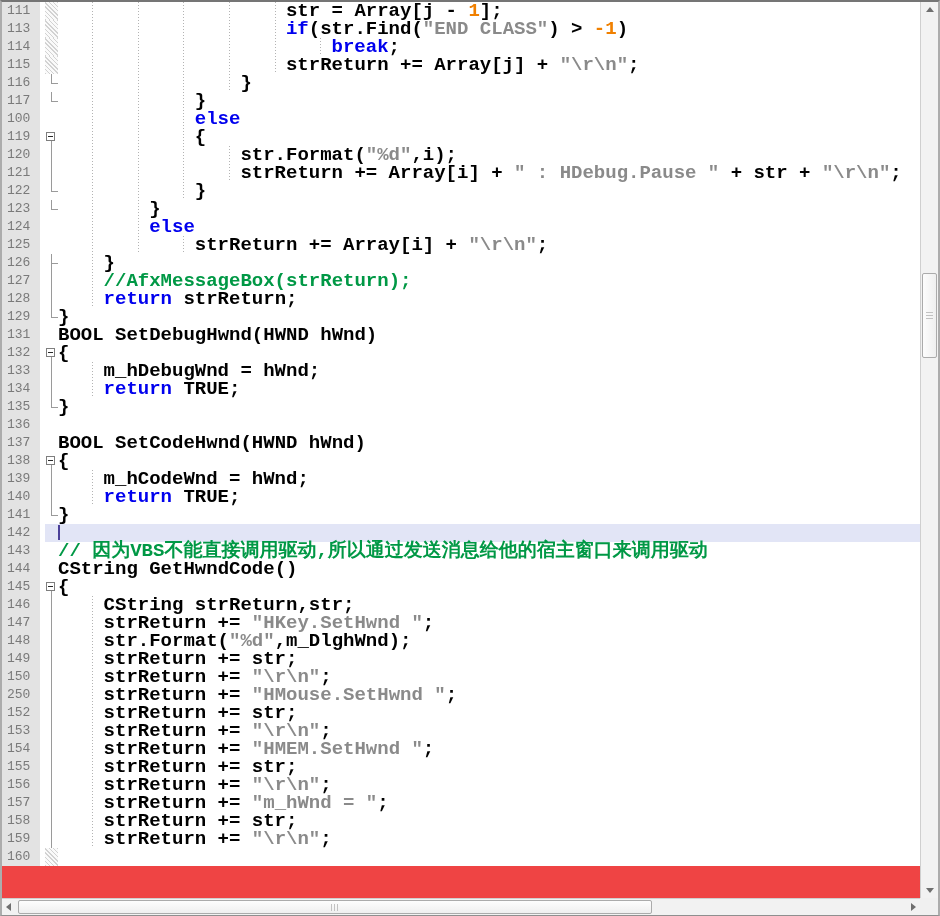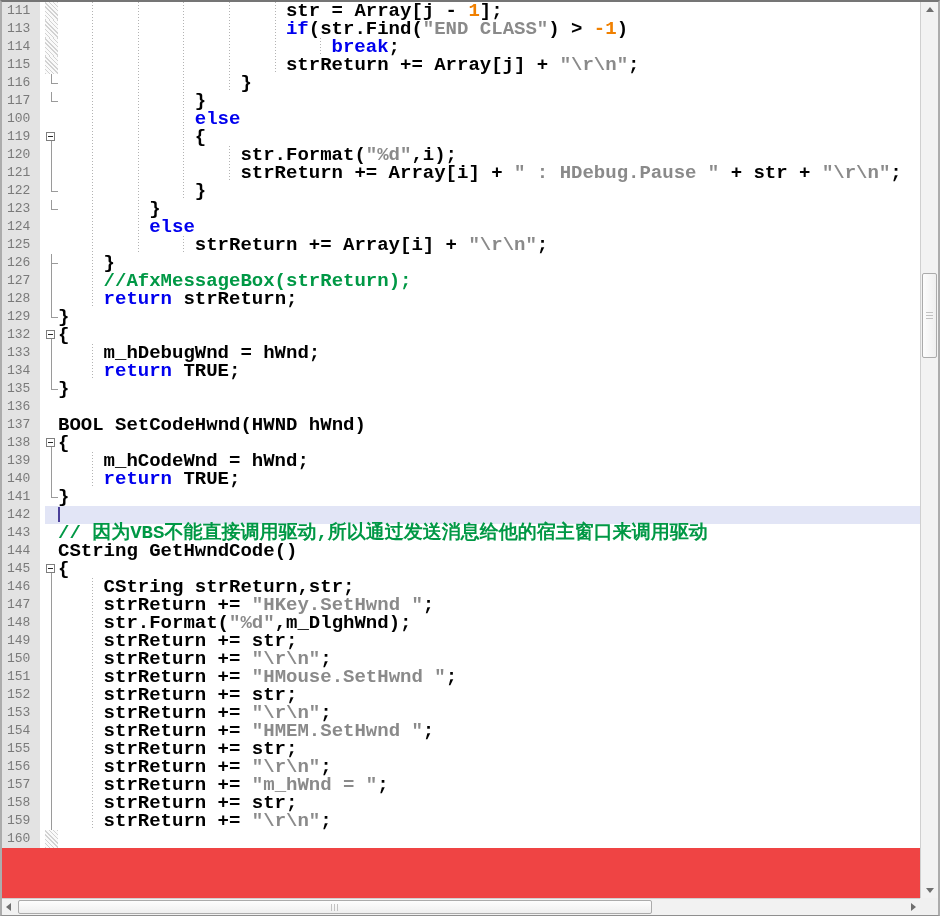--- a/index.html
+++ b/index.html
@@ -187,20 +187,26 @@
         <div class="margin m-line"></div>
         <div class="code"><span class="ig"></span><span class="t-k">return</span><span class="t-p"> strReturn;</span></div>
       </div>
       <div class="row">
         <div class="gutter">129</div>
         <div class="gap"></div>
         <div class="margin m-tail"></div>
         <div class="code"><span class="t-p">}</span></div>
       </div>
       <div class="row">
+        <div class="gutter">131</div>
+        <div class="gap"></div>
+        <div class="margin"></div>
+        <div class="code"><span class="t-p">BOOL SetDebugHwnd(HWND hWnd)</span></div>
+      </div>
+      <div class="row">
         <div class="gutter">132</div>
         <div class="gap"></div>
         <div class="margin m-box">
           <div class="boxline"></div>
         </div>
         <div class="code"><span class="t-p">{</span></div>
       </div>
       <div class="row">
         <div class="gutter">133</div>
         <div class="gap"></div>
@@ -307,21 +313,21 @@
         <div class="margin m-line"></div>
         <div class="code"><span class="ig"></span><span class="t-p">strReturn += str;</span></div>
       </div>
       <div class="row">
         <div class="gutter">150</div>
         <div class="gap"></div>
         <div class="margin m-line"></div>
         <div class="code"><span class="ig"></span><span class="t-p">strReturn += </span><span class="t-s">"\r\n"</span><span class="t-p">;</span></div>
       </div>
       <div class="row">
-        <div class="gutter">151</div>
+        <div class="gutter">250</div>
         <div class="gap"></div>
         <div class="margin m-line"></div>
         <div class="code"><span class="ig"></span><span class="t-p">strReturn += </span><span class="t-s">"HMouse.SetHwnd "</span><span class="t-p">;</span></div>
       </div>
       <div class="row">
         <div class="gutter">152</div>
         <div class="gap"></div>
         <div class="margin m-line"></div>
         <div class="code"><span class="ig"></span><span class="t-p">strReturn += str;</span></div>
       </div>

